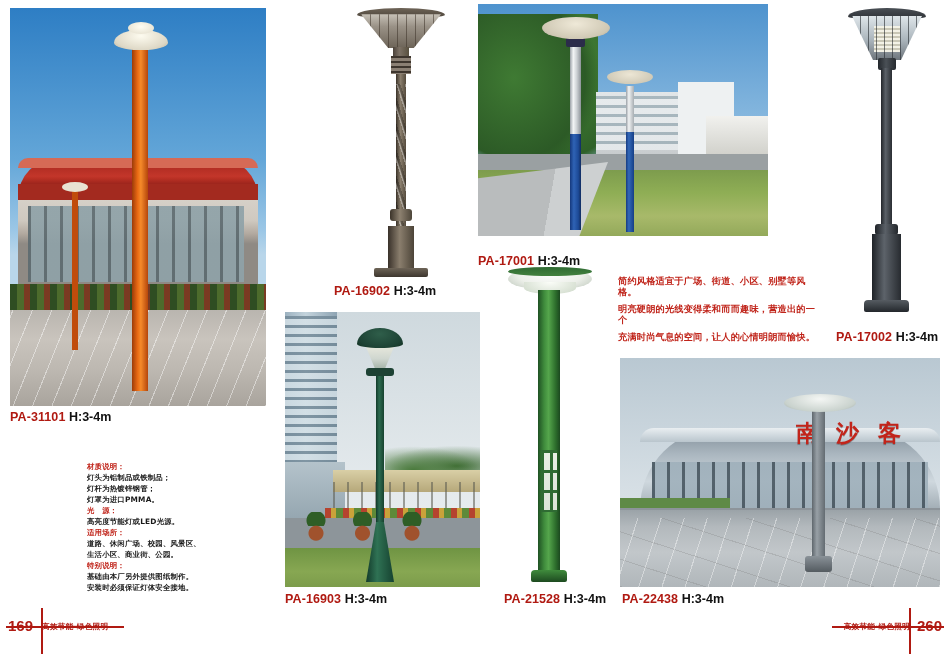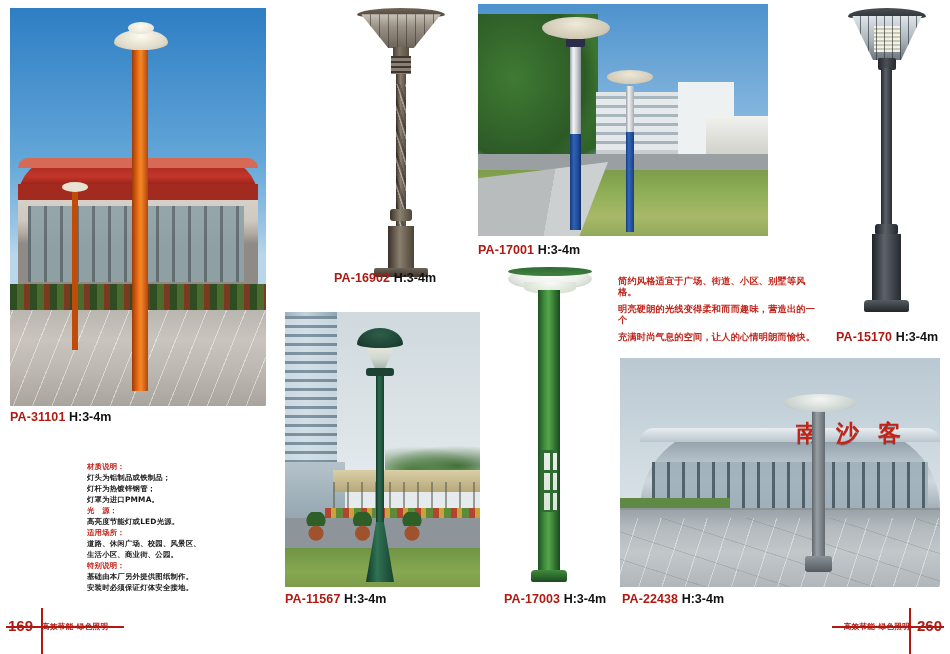--- a/index.html
+++ b/index.html
@@ -272,21 +272,21 @@
     <div class="shade"></div>
     <div class="shade-grid"></div>
     <div class="collar"></div>
     <div class="rings"></div>
     <div class="pole"></div>
     <div class="twist"></div>
     <div class="knuckle"></div>
     <div class="base"></div>
     <div class="foot"></div>
   </div>
-  <div class="caption" style="left:334px;top:271px;">
+  <div class="caption" style="left:334px;top:284px;">
     <span class="code">PA-16902</span>
     <span class="h">H:3-4m</span>
   </div>
 
   <div class="photo" id="photo-17001">
     <div class="sky"></div>
     <div class="trees"></div>
     <div class="bldgA"></div>
     <div class="bldgA-w"></div>
     <div class="bldgB"></div>
@@ -295,38 +295,38 @@
     <div class="grass"></div>
     <div class="walk"></div>
     <div class="pole2"></div>
     <div class="pole2b"></div>
     <div class="disc2"></div>
     <div class="pole1"></div>
     <div class="pole1b"></div>
     <div class="collar1"></div>
     <div class="disc1"></div>
   </div>
-  <div class="caption" style="left:478px;top:243px;text-align:right;">
+  <div class="caption" style="left:478px;top:254px;text-align:right;">
     <span class="code">PA-17001</span>
     <span class="h">H:3-4m</span>
   </div>
 
   <div class="fig lamp-17002" id="fig-17002">
     <div class="cap"></div>
     <div class="shade"></div>
     <div class="bulb"></div>
     <div class="shade-grid"></div>
     <div class="neck"></div>
     <div class="pole"></div>
     <div class="knuckle"></div>
     <div class="base"></div>
     <div class="foot"></div>
   </div>
   <div class="caption" style="left:836px;top:330px;">
-    <span class="code">PA-15170</span>
+    <span class="code">PA-17002</span>
     <span class="h">H:3-4m</span>
   </div>
 
   <div id="spec-block">
     <div class="hd">材质说明：</div>
     <div class="ln">灯头为铝制品或铁制品；</div>
     <div class="ln">灯杆为热镀锌钢管；</div>
     <div class="ln">灯罩为进口PMMA。</div>
 
     <div class="hd">光　源：</div>
@@ -360,35 +360,35 @@
     <div class="potgreen"></div>
     <div class="pots"></div>
     <div class="lawn"></div>
     <div class="lp-pole"></div>
     <div class="lp-flare"></div>
     <div class="lp-glass"></div>
     <div class="lp-ring"></div>
     <div class="lp-shade"></div>
   </div>
   <div class="caption" style="left:285px;top:592px;">
-    <span class="code">PA-11567</span>
+    <span class="code">PA-16903</span>
     <span class="h">H:3-4m</span>
   </div>
 
   <div class="fig lamp-17003" id="fig-17003">
     <div class="dish"></div>
     <div class="dish-rim"></div>
     <div class="dish-under"></div>
     <div class="pole"></div>
     <div class="panel"></div>
     <div class="panel-grid"></div>
     <div class="foot"></div>
   </div>
   <div class="caption" style="left:504px;top:592px;">
-    <span class="code">PA-17003</span>
+    <span class="code">PA-21528</span>
     <span class="h">H:3-4m</span>
   </div>
 
   <div class="photo" id="photo-17004">
     <div class="sky"></div>
     <div class="arc"></div>
     <div class="arc-edge"></div>
     <div class="arc-glass"></div>
     <div class="sign">
       <span style="left:0;">南</span>

